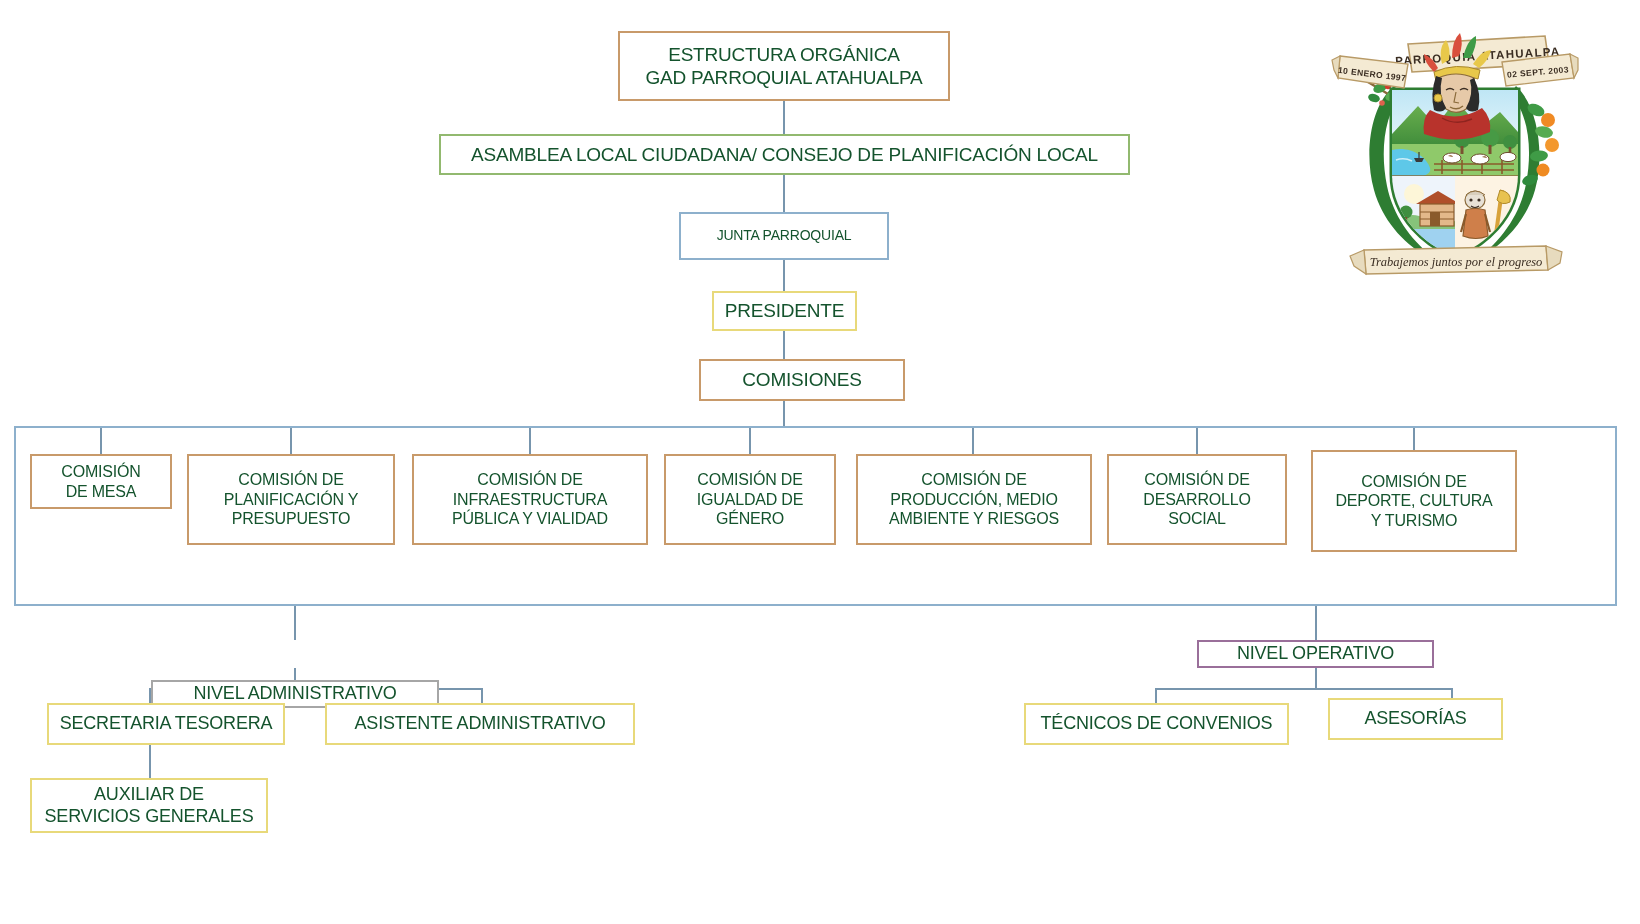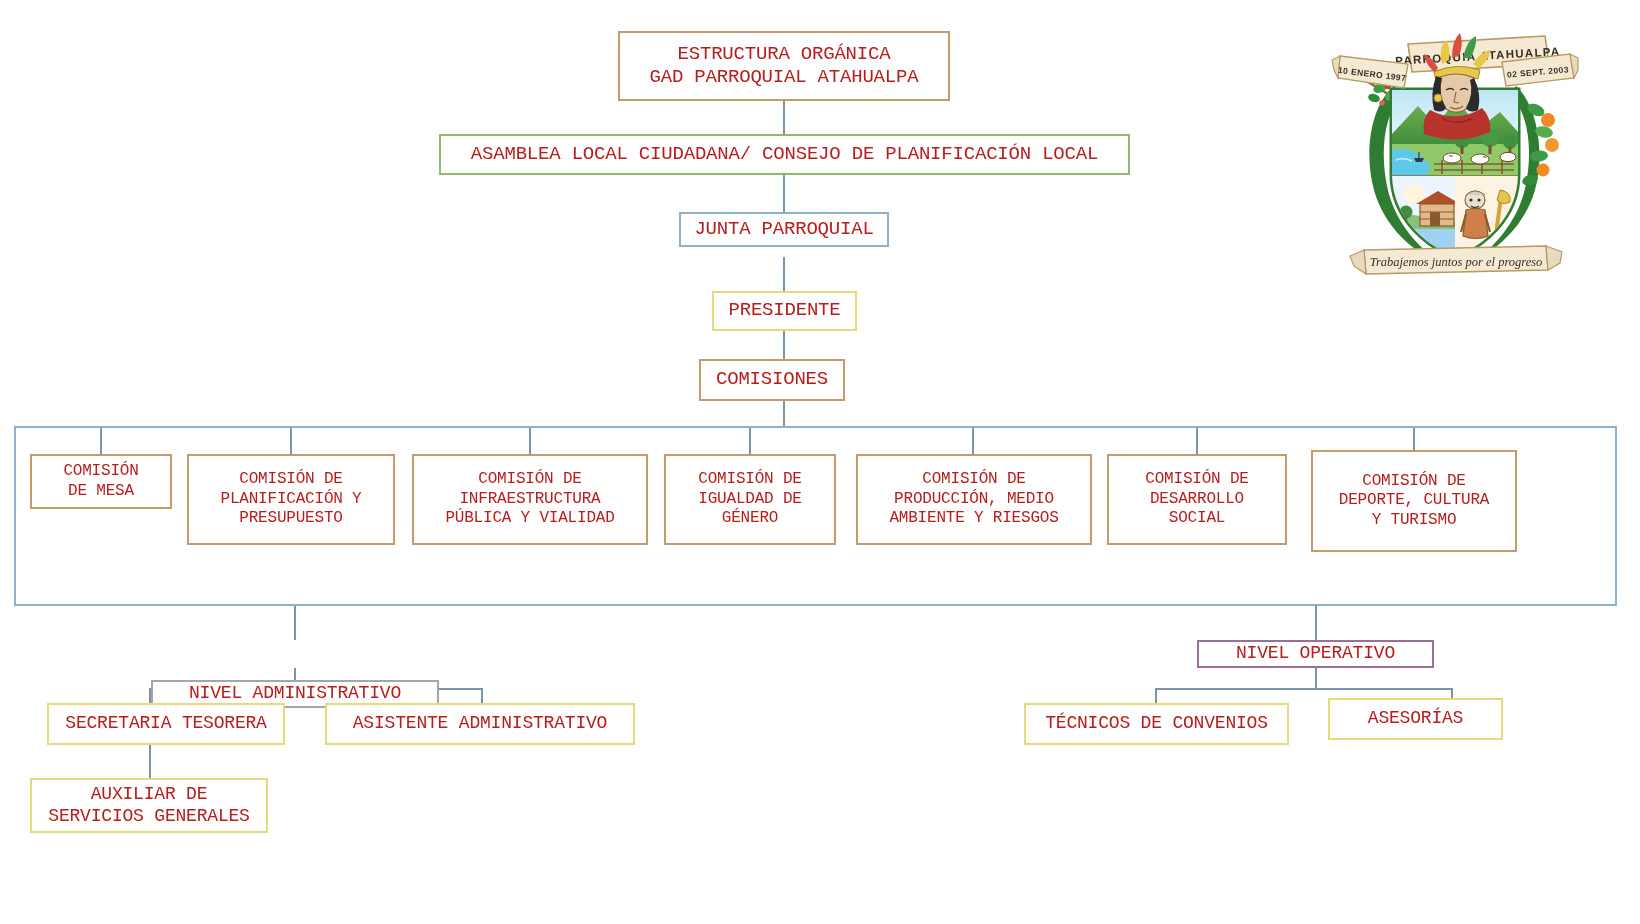--- a/index.html
+++ b/index.html
@@ -21,26 +21,25 @@
   }
   
   .node {
     position: absolute;
     box-sizing: border-box;
     display: flex;
     align-items: center;
     justify-content: center;
     text-align: center;
     background: #ffffff;
-    color: #b91c1c;
+    color: #14532d;
     line-height: 1.22;
     letter-spacing: -0.2px;
     white-space: pre-line;
     z-index: 5;
-    font-family: Liberation Mono, monospace;
   }
   .b-tan    { border: 2px solid #c89a6a; }
   .b-green  { border: 2px solid #92b96f; }
   .b-blue   { border: 2px solid #8db0cc; }
   .b-yellow { border: 2px solid #e8d97a; }
   .b-gray   { border: 2px solid #a6a6a6; }
   .b-purple { border: 2px solid #9a6f9a; text-align: center; }
 
   
   .conn {
@@ -106,25 +105,25 @@
   <div class="conn vline" style="left:1155px; top:688px; height:15px;"></div>
   <div class="conn vline" style="left:1451px; top:688px; height:15px;"></div>
 
   <div class="group-box" style="left:14px; top:426px; width:1603px; height:180px;"></div>
 
   <div class="node b-tan" style="left:618px; top:31px; width:332px; height:70px; font-size:19px;">ESTRUCTURA ORGÁNICA
 GAD PARROQUIAL ATAHUALPA</div>
 
   <div class="node b-green" style="left:439px; top:134px; width:691px; height:41px; font-size:19px;">ASAMBLEA LOCAL CIUDADANA/ CONSEJO DE PLANIFICACIÓN LOCAL</div>
 
-  <div class="node b-blue" style="left:679px; top:212px; width:210px; height:35px; font-size:19px;">JUNTA PARROQUIAL</div>
+  <div class="node b-blue" style="left:679px; top:212px; width:210px; height:48px; font-size:14px;">JUNTA PARROQUIAL</div>
 
   <div class="node b-yellow" style="left:712px; top:291px; width:145px; height:40px; font-size:19px;">PRESIDENTE</div>
 
-  <div class="node b-tan" style="left:699px; top:359px; width:146px; height:42px; font-size:19px;">COMISIONES</div>
+  <div class="node b-tan" style="left:699px; top:359px; width:206px; height:42px; font-size:19px;">COMISIONES</div>
 
   <div class="node b-tan" style="left:30px; top:454px; width:142px; height:55px; font-size:16px;">COMISIÓN
 DE MESA</div>
 
   <div class="node b-tan" style="left:187px; top:454px; width:208px; height:91px; font-size:16px;">COMISIÓN DE
 PLANIFICACIÓN Y
 PRESUPUESTO</div>
 
   <div class="node b-tan" style="left:412px; top:454px; width:236px; height:91px; font-size:16px;">COMISIÓN DE
 INFRAESTRUCTURA

